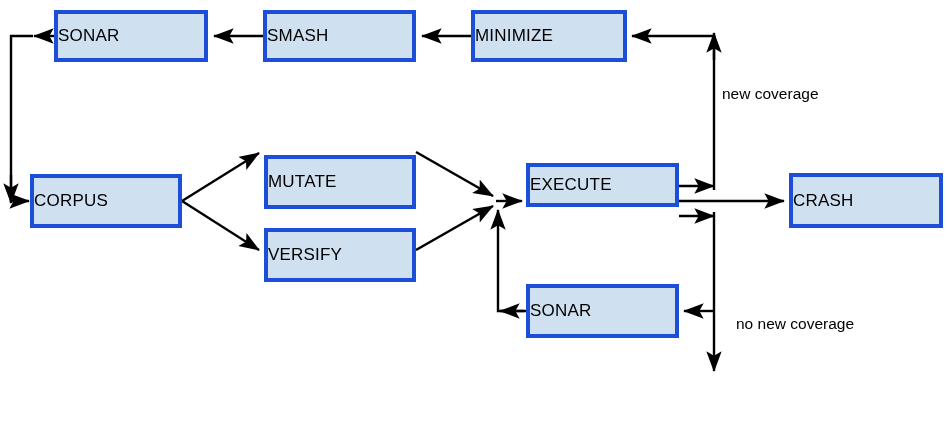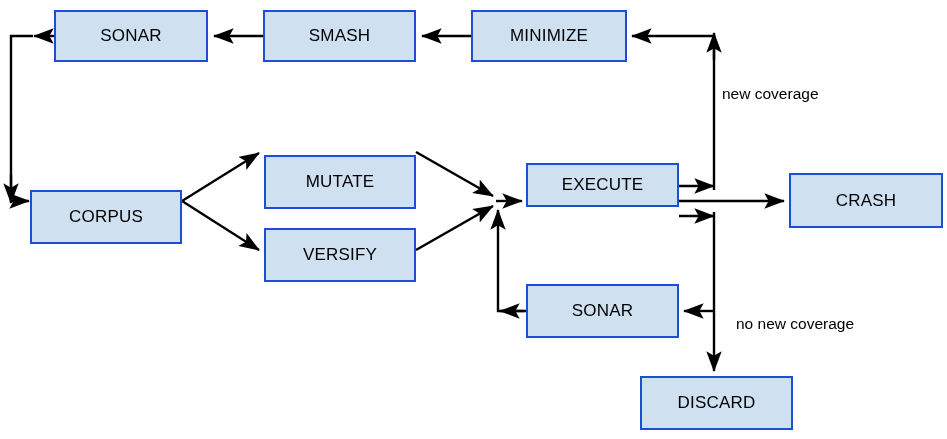--- a/index.html
+++ b/index.html
@@ -19,24 +19,23 @@
     position: absolute;
     left: 0;
     top: 0;
     width: 947px;
     height: 439px;
   }
   .node {
     position: absolute;
     box-sizing: border-box;
     background: #cfe0f1;
-    border: 2px solid #1d4ed8;
+    border: 4px solid #1d4ed8;
     display: flex;
     align-items: center;
-    justify-content: center;
     color: #000000;
     font-size: 17px;
     letter-spacing: 0.2px;
     z-index: 3;
   }
   .edge-label {
     position: absolute;
     color: #000000;
     font-size: 15.5px;
     white-space: nowrap;
@@ -99,41 +98,38 @@
   </div>
 
   <div class="node" style="left:471px; top:10px;  width:156px; height:52px;">
     <span>MINIMIZE</span>
   </div>
 
   <div class="node" style="left:264px; top:119px; width:152px; height:54px;margin-top:36px;">
     <span>MUTATE</span>
   </div>
 
-  <div class="node" style="left:30px;  top:174px; width:152px; height:54px;margin-top:16px;">
+  <div class="node" style="left:30px;  top:174px; width:152px; height:54px;">
     <span>CORPUS</span>
   </div>
 
   <div class="node" style="left:526px; top:163px; width:153px; height:44px;">
     <span>EXECUTE</span>
   </div>
 
   <div class="node" style="left:789px; top:173px; width:154px; height:55px;">
     <span>CRASH</span>
   </div>
 
   <div class="node" style="left:264px; top:228px; width:152px; height:54px;">
     <span>VERSIFY</span>
   </div>
 
   <div class="node" style="left:526px; top:284px; width:153px; height:54px;">
     <span>SONAR</span>
   </div>
 
-  <div class="node" style="left:640px; top:376px; width:153px; height:54px;">
-    <span>DISCARD</span>
-  </div>
 
   <div class="edge-label" style="left:722px; top:85px;">new coverage</div>
 
   <div class="edge-label" style="left:736px; top:285px;margin-top:30px;">no new coverage</div>
 
 </div>
 
 </body></html>

